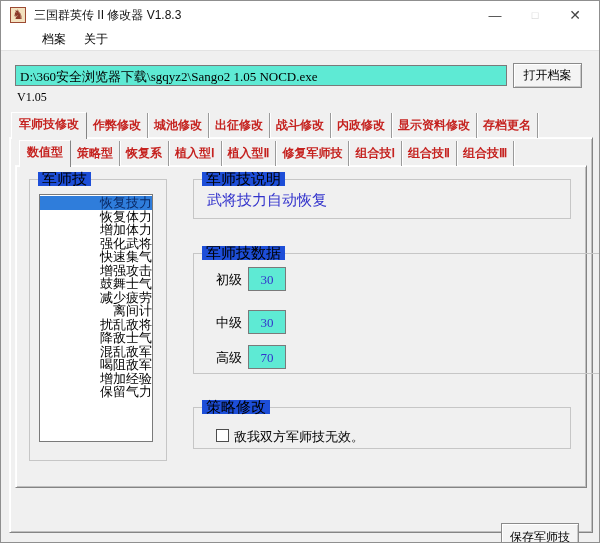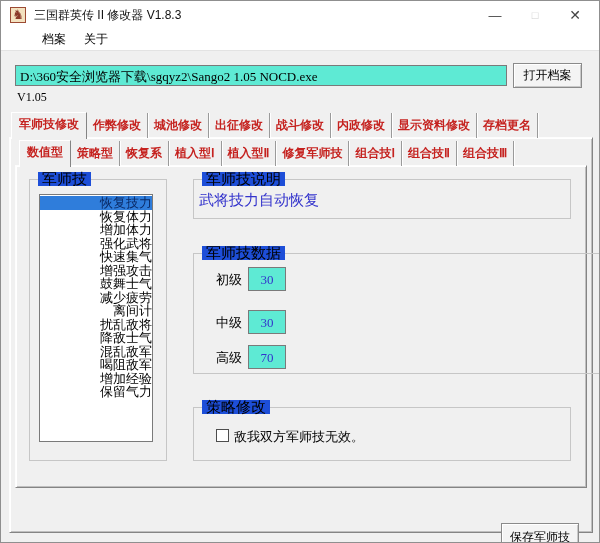--- a/index.html
+++ b/index.html
@@ -34,27 +34,27 @@
   .tabstrip1 { left:10px; top:112px; height:25px; }
   .tabstrip2 { left:18px; top:140px; height:25px; }
   .tab { padding:4px 6px 4px; font-size:12px; font-weight:bold; color:#c5221f; border-right:1px solid #9a9a9a; box-shadow:1px 0 0 #ffffff; white-space:nowrap; }
   .tab.active { background:#f0f0f0; border:1px solid #848484; border-top-color:#ffffff; border-left-color:#ffffff; border-bottom:none; box-shadow:none; padding:3px 7px 6px; margin-bottom:-1px; z-index:6; }
   
   .group { position:absolute; border:1px solid #c6c6c6; z-index:7; }
   .group-label { position:absolute; top:-8px; left:8px; background:#1d4ed8; padding:0 4px; font-size:15px; color:#000; line-height:14px; }
   .group-skills { left:28px; top:178px; width:138px; height:282px; }
   .group-desc { left:192px; top:178px; width:378px; height:40px; }
   .group-data { left:192px; top:252px; width:456px; height:121px; }
-  .group-strategy { left:192px; top:406px; width:378px; height:54px; }
+  .group-strategy { left:192px; top:406px; width:378px; height:42px; }
   
   .listbox { position:absolute; left:38px; top:193px; width:114px; height:248px; background:#fff; border:1px solid #7a7a7a; z-index:8; overflow:hidden; padding:1px 0 0 0; }
   .list-item { font-size:13px; line-height:13.5px; padding-left:20px; white-space:nowrap; color:#000;text-align:right; }
   .list-item.selected { background:#2f7ddb; color:#0a2a66; }
   
-  .desc-text { position:absolute; left:198px; top:190px; font-size:15px; color:#3333cc; z-index:8; }
+  .desc-text { position:absolute; left:206px; top:190px; font-size:15px; color:#3333cc; z-index:8; }
   .field-label { position:absolute; font-size:13px; z-index:8; }
   .num-box { width:38px; height:24px; font-size:13px; color:#3333cc; text-align:center; padding-top:4px; z-index:8; }
   .checkbox { position:absolute; left:215px; top:428px; width:13px; height:13px; background:#fff; border:1px solid #4d4d4d; z-index:8; }
   .checkbox-label { position:absolute; left:233px; top:427px; font-size:13px; z-index:8; }
   .save-btn { left:500px; top:522px; width:78px; height:28px; z-index:8; }
 </style>
 </head>
 <body>
 
 <div class="window">

